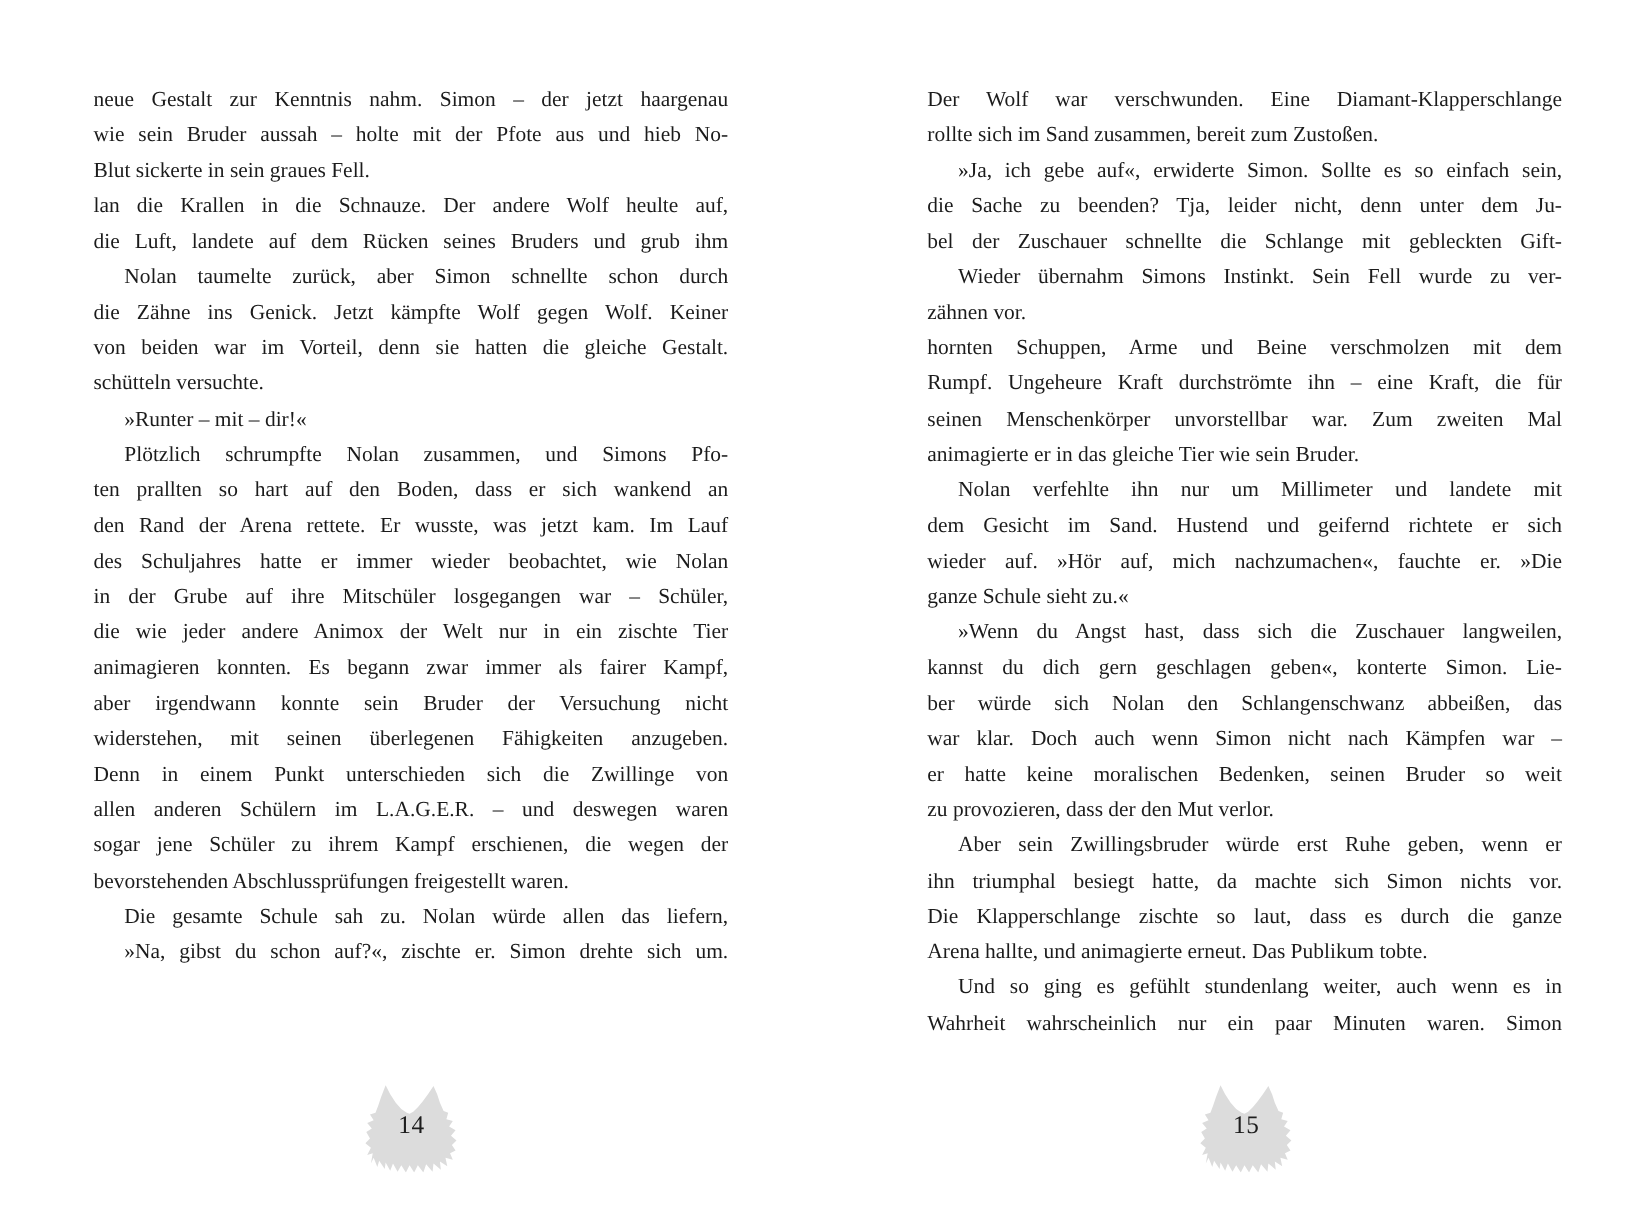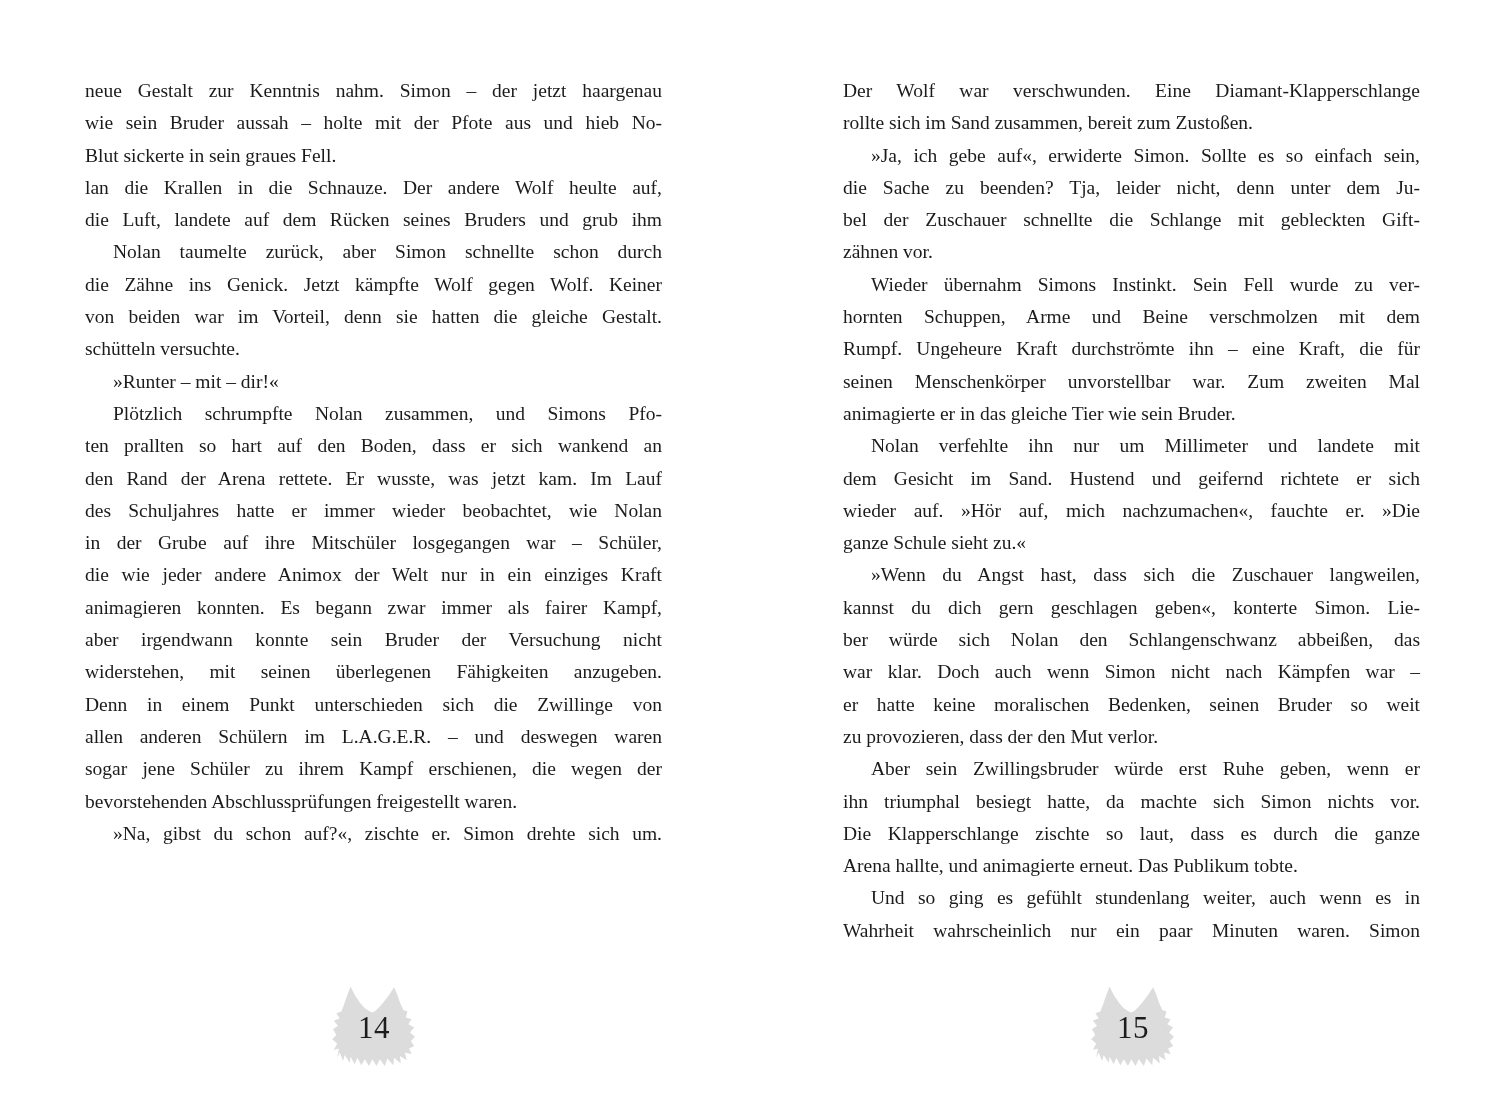--- a/index.html
+++ b/index.html
@@ -53,21 +53,21 @@
     position: absolute;
     left: 0; top: 0;
     width: 100%;
     height: 100%;
   }
   .folio-number {
     position: absolute;
     left: 0; right: 0;
     top: 26px;
     text-align: center;
-    font-size: 31px;
+    font-size: 23px;
     letter-spacing: 0.5px;
     color: #1d1d1d;
   }
 </style>
 </head>
 <body>
 
 <div class="spread">
 
   <section class="page page-left">
@@ -80,28 +80,29 @@
         <div class="line indent">Nolan taumelte zurück, aber Simon schnellte schon durch</div>
         <div class="line">die Zähne ins Genick. Jetzt kämpfte Wolf gegen Wolf. Keiner</div>
         <div class="line">von beiden war im Vorteil, denn sie hatten die gleiche Gestalt.</div>
         <div class="line nojust">schütteln versuchte.</div>
         <div class="line indent nojust">»Runter – mit – dir!«</div>
         <div class="line indent">Plötzlich schrumpfte Nolan zusammen, und Simons Pfo-</div>
         <div class="line">ten prallten so hart auf den Boden, dass er sich wankend an</div>
         <div class="line">den Rand der Arena rettete. Er wusste, was jetzt kam. Im Lauf</div>
         <div class="line">des Schuljahres hatte er immer wieder beobachtet, wie Nolan</div>
         <div class="line">in der Grube auf ihre Mitschüler losgegangen war – Schüler,</div>
-        <div class="line">die wie jeder andere Animox der Welt nur in ein einziges Kraft</div>
+        <div class="line">die wie jeder andere Animox der Welt nur in ein zischte Tier</div>
         <div class="line">animagieren konnten. Es begann zwar immer als fairer Kampf,</div>
         <div class="line">aber irgendwann konnte sein Bruder der Versuchung nicht</div>
         <div class="line">widerstehen, mit seinen überlegenen Fähigkeiten anzugeben.</div>
         <div class="line">Denn in einem Punkt unterschieden sich die Zwillinge von</div>
         <div class="line">allen anderen Schülern im L.A.G.E.R. – und deswegen waren</div>
         <div class="line">sogar jene Schüler zu ihrem Kampf erschienen, die wegen der</div>
         <div class="line nojust">bevorstehenden Abschlussprüfungen freigestellt waren.</div>
+        <div class="line indent">Die gesamte Schule sah zu. Nolan würde allen das liefern,</div>
         <div class="line indent">»Na, gibst du schon auf?«, zischte er. Simon drehte sich um.</div>
       </div>
     <div class="folio folio-left">
       <svg viewBox="0 0 100 98" preserveAspectRatio="xMidYMid meet" aria-hidden="true">
         <polygon points="22,3 27,13 33,22 39,29 45,33 48,34 52,32 57,27 62,21 68,13 74,4
                   78,13 81,22 85,31 90,33 88,40 95,42 91,48 98,52 93,58 99,63 94,68
                   98,74 92,77 95,84 87,82 89,91 81,86 82,95 74,88 73,97 66,89 63,98
                   57,90 53,98 48,90 44,98 39,90 35,97 30,88 27,96 22,87 21,94 15,85
                   13,92 9,82 6,88 8,77 2,79 6,71 0,66 5,61 1,54 7,50 2,44 9,41 5,35
                   11,33 14,25 17,16" fill="#dcdcdc"></polygon>
@@ -110,22 +111,22 @@
     </div>
   </section>
 
   <section class="page page-right">
     <div class="text-column">
         <div class="line">Der Wolf war verschwunden. Eine Diamant-Klapperschlange</div>
         <div class="line nojust">rollte sich im Sand zusammen, bereit zum Zustoßen.</div>
         <div class="line indent">»Ja, ich gebe auf«, erwiderte Simon. Sollte es so einfach sein,</div>
         <div class="line">die Sache zu beenden? Tja, leider nicht, denn unter dem Ju-</div>
         <div class="line">bel der Zuschauer schnellte die Schlange mit gebleckten Gift-</div>
+        <div class="line indent">Wieder übernahm Simons Instinkt. Sein Fell wurde zu ver-</div>
         <div class="line nojust">zähnen vor.</div>
-        <div class="line indent">Wieder übernahm Simons Instinkt. Sein Fell wurde zu ver-</div>
         <div class="line">hornten Schuppen, Arme und Beine verschmolzen mit dem</div>
         <div class="line">Rumpf. Ungeheure Kraft durchströmte ihn – eine Kraft, die für</div>
         <div class="line">seinen Menschenkörper unvorstellbar war. Zum zweiten Mal</div>
         <div class="line nojust">animagierte er in das gleiche Tier wie sein Bruder.</div>
         <div class="line indent">Nolan verfehlte ihn nur um Millimeter und landete mit</div>
         <div class="line">dem Gesicht im Sand. Hustend und geifernd richtete er sich</div>
         <div class="line">wieder auf. »Hör auf, mich nachzumachen«, fauchte er. »Die</div>
         <div class="line nojust">ganze Schule sieht zu.«</div>
         <div class="line indent">»Wenn du Angst hast, dass sich die Zuschauer langweilen,</div>
         <div class="line">kannst du dich gern geschlagen geben«, konterte Simon. Lie-</div>

